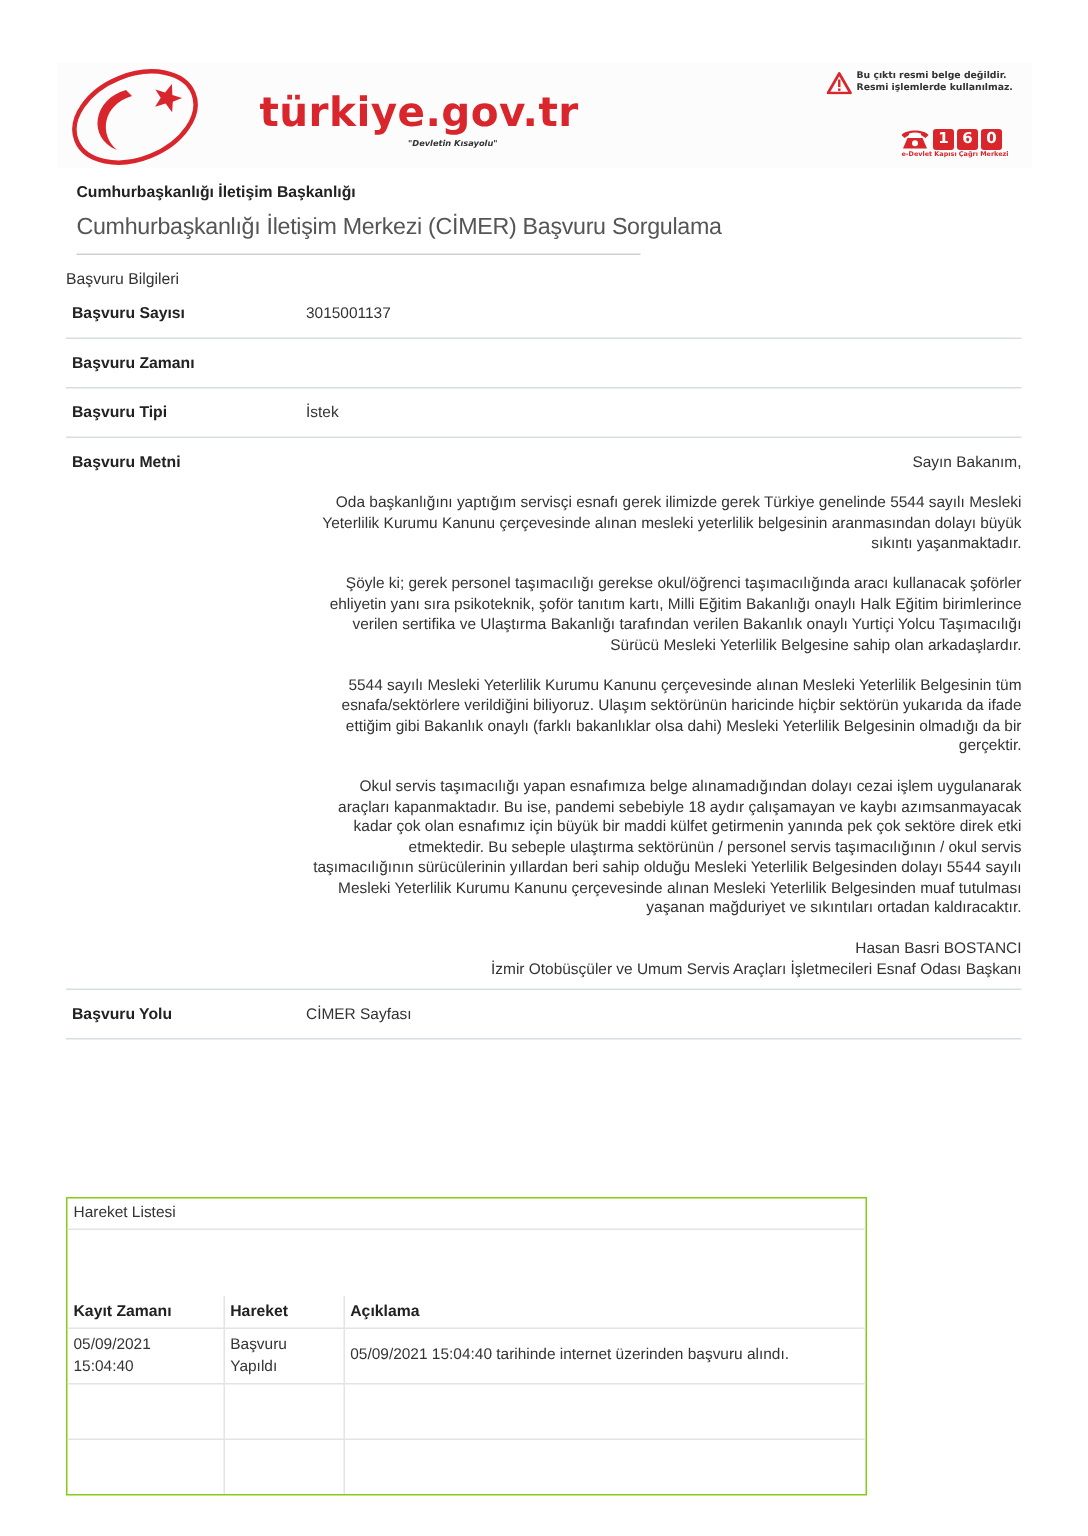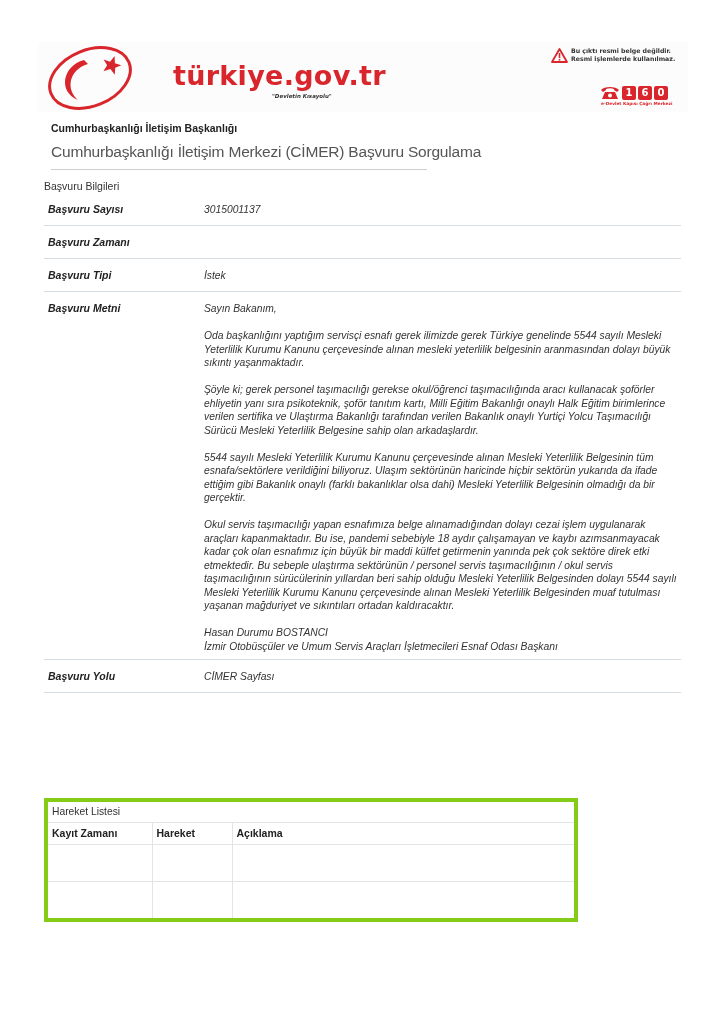--- a/index.html
+++ b/index.html
@@ -59,45 +59,45 @@
     }
     .title-rule {
       position: absolute; left: 51px; top: 169px; width: 376px; height: 1px; background: #cfcfcf;
     }
 
     
     .info-title {
       position: absolute; left: 44px; top: 180px; font-size: 10.5px; color: #333; text-align: center;
     }
     .info-table { position: absolute; left: 44px; top: 193px; width: 637px; }
-    .info-row { position: relative; border-bottom: 1px solid #d6dde3; font-style: italic; }
+    .info-row { position: relative; border-bottom: 1px solid #d6dde3; }
     .info-label {
       position: absolute; left: 4px; font-size: 10.5px; font-weight: bold; color: #222;
     }
     .info-value {
       margin-left: 160px; font-size: 10.3px; color: #333; line-height: 13.5px;
     }
     .row-simple { height: 33px; }
     .row-simple .info-label, .row-simple .info-value { padding-top: 10px; }
     .row-simple .info-label { top: 0; }
     .row-text { padding: 10px 0 6px 0; }
     .row-text .info-label { top: 10px; }
-    .row-text p { margin-bottom: 13.5px; }
+    .row-text p { margin-bottom: 13.5px; text-align: right; }
     .row-text p:last-child { margin-bottom: 0; }
 
     
     .movement {
       position: absolute; left: 44px; top: 798px; width: 534px;
-      border: 4px solid #84cc16;
+      border: 1px solid #84cc16;
     }
     .movement-title {
       height: 21px; padding: 4px 0 0 4px; font-size: 10.3px; color: #333;
       border-bottom: 1px solid #e4e4e4;
     }
-    table { width: 100%; border-collapse: collapse; }
+    table { width: 100%; border-collapse: collapse; margin-top: 44px; }
     th, td {
       border-right: 1px solid #e4e4e4; border-bottom: 1px solid #e4e4e4;
       text-align: left; vertical-align: middle; padding: 2px 4px;
       font-size: 10.3px; color: #333;
     }
     th:last-child, td:last-child { border-right: none; }
     tr:last-child td { border-bottom: none; }
     th { font-weight: bold; color: #222; height: 21px; font-size: 10.5px; }
     td { height: 37px; line-height: 15px; }
     .col1 { width: 104px; } .col2 { width: 80px; }
@@ -163,21 +163,21 @@
     </div>
     <div class="info-row row-text">
       <span class="info-label">Başvuru Metni</span>
       <div class="info-value">
         <p>Sayın Bakanım,</p>
         <p>Oda başkanlığını yaptığım servisçi esnafı gerek ilimizde gerek Türkiye genelinde 5544 sayılı Mesleki Yeterlilik Kurumu Kanunu çerçevesinde alınan mesleki yeterlilik belgesinin aranmasından dolayı büyük sıkıntı yaşanmaktadır.</p>
         <p>Şöyle ki; gerek personel taşımacılığı gerekse okul/öğrenci taşımacılığında aracı kullanacak şoförler ehliyetin yanı sıra psikoteknik, şoför tanıtım kartı, Milli Eğitim Bakanlığı onaylı Halk Eğitim birimlerince verilen sertifika ve Ulaştırma Bakanlığı tarafından verilen Bakanlık onaylı Yurtiçi Yolcu Taşımacılığı Sürücü Mesleki Yeterlilik Belgesine sahip olan arkadaşlardır.</p>
         <p>5544 sayılı Mesleki Yeterlilik Kurumu Kanunu çerçevesinde alınan Mesleki Yeterlilik Belgesinin tüm esnafa/sektörlere verildiğini biliyoruz. Ulaşım sektörünün haricinde hiçbir sektörün yukarıda da ifade ettiğim gibi Bakanlık onaylı (farklı bakanlıklar olsa dahi) Mesleki Yeterlilik Belgesinin olmadığı da bir gerçektir.</p>
         <p>Okul servis taşımacılığı yapan esnafımıza belge alınamadığından dolayı cezai işlem uygulanarak araçları kapanmaktadır. Bu ise, pandemi sebebiyle 18 aydır çalışamayan ve kaybı azımsanmayacak kadar çok olan esnafımız için büyük bir maddi külfet getirmenin yanında pek çok sektöre direk etki etmektedir. Bu sebeple ulaştırma sektörünün / personel servis taşımacılığının / okul servis taşımacılığının sürücülerinin yıllardan beri sahip olduğu Mesleki Yeterlilik Belgesinden dolayı 5544 sayılı Mesleki Yeterlilik Kurumu Kanunu çerçevesinde alınan Mesleki Yeterlilik Belgesinden muaf tutulması yaşanan mağduriyet ve sıkıntıları ortadan kaldıracaktır.</p>
         <p>
-          <span>Hasan Durumu BOSTANCI</span><br>
+          <span>Hasan Basri BOSTANCI</span><br>
           <span>İzmir Otobüsçüler ve Umum Servis Araçları İşletmecileri Esnaf Odası Başkanı</span>
         </p>
       </div>
     </div>
     <div class="info-row row-simple">
       <span class="info-label">Başvuru Yolu</span>
       <div class="info-value">CİMER Sayfası</div>
     </div>
   </div>
 
@@ -186,20 +186,31 @@
     <table>
       <thead>
         <tr>
           <th class="col1">Kayıt Zamanı</th>
           <th class="col2">Hareket</th>
           <th>Açıklama</th>
         </tr>
       </thead>
       <tbody>
         <tr>
+          <td>
+            <span>05/09/2021</span><br>
+            <span>15:04:40</span>
+          </td>
+          <td>
+            <span>Başvuru</span><br>
+            <span>Yapıldı</span>
+          </td>
+          <td>05/09/2021 15:04:40 tarihinde internet üzerinden başvuru alındı.</td>
+        </tr>
+        <tr>
             <td></td>
             <td></td>
             <td></td>
           </tr>
         <tr>
             <td></td>
             <td></td>
             <td></td>
           </tr>
       </tbody>

